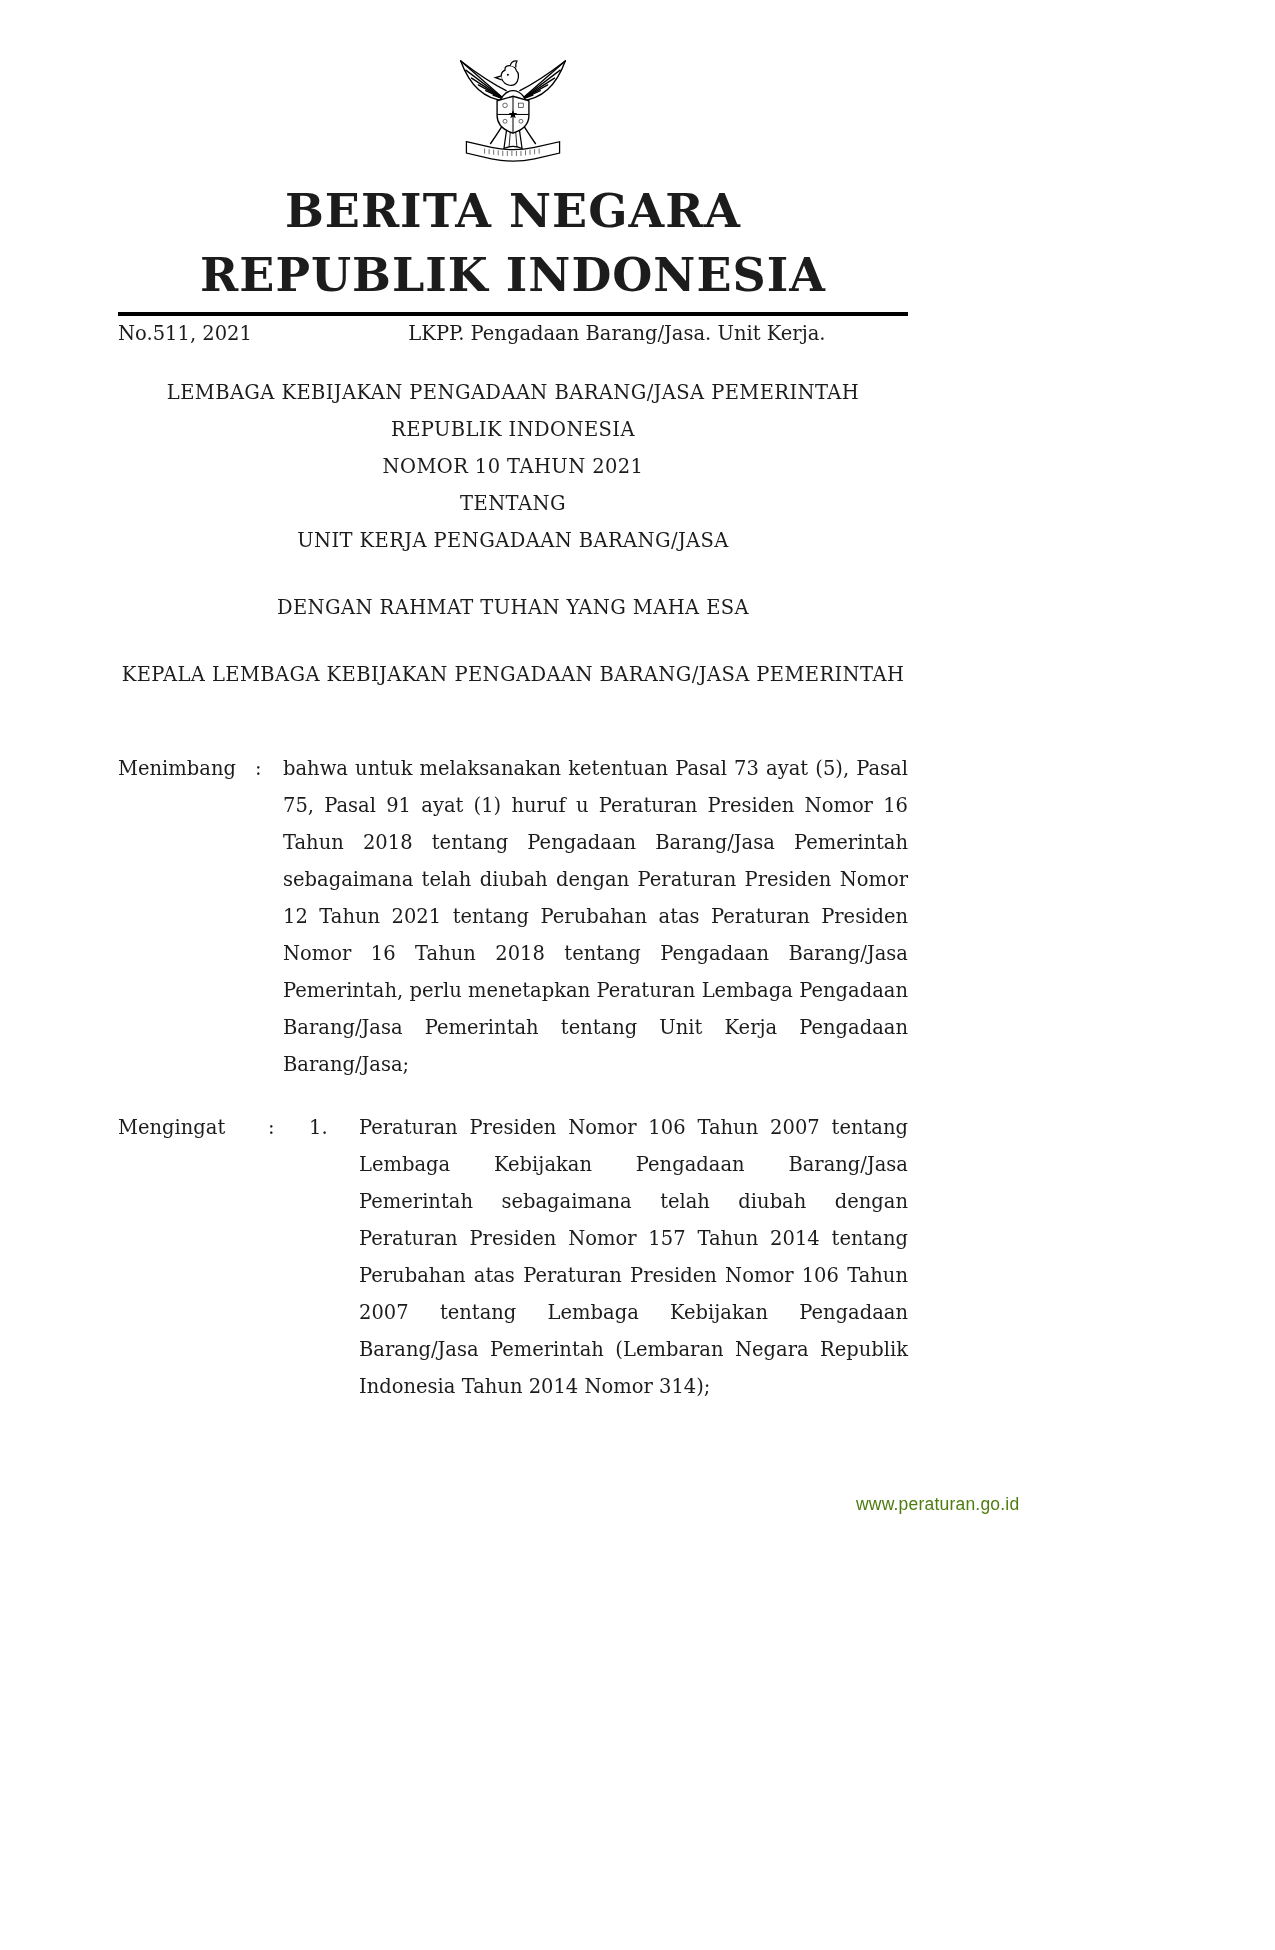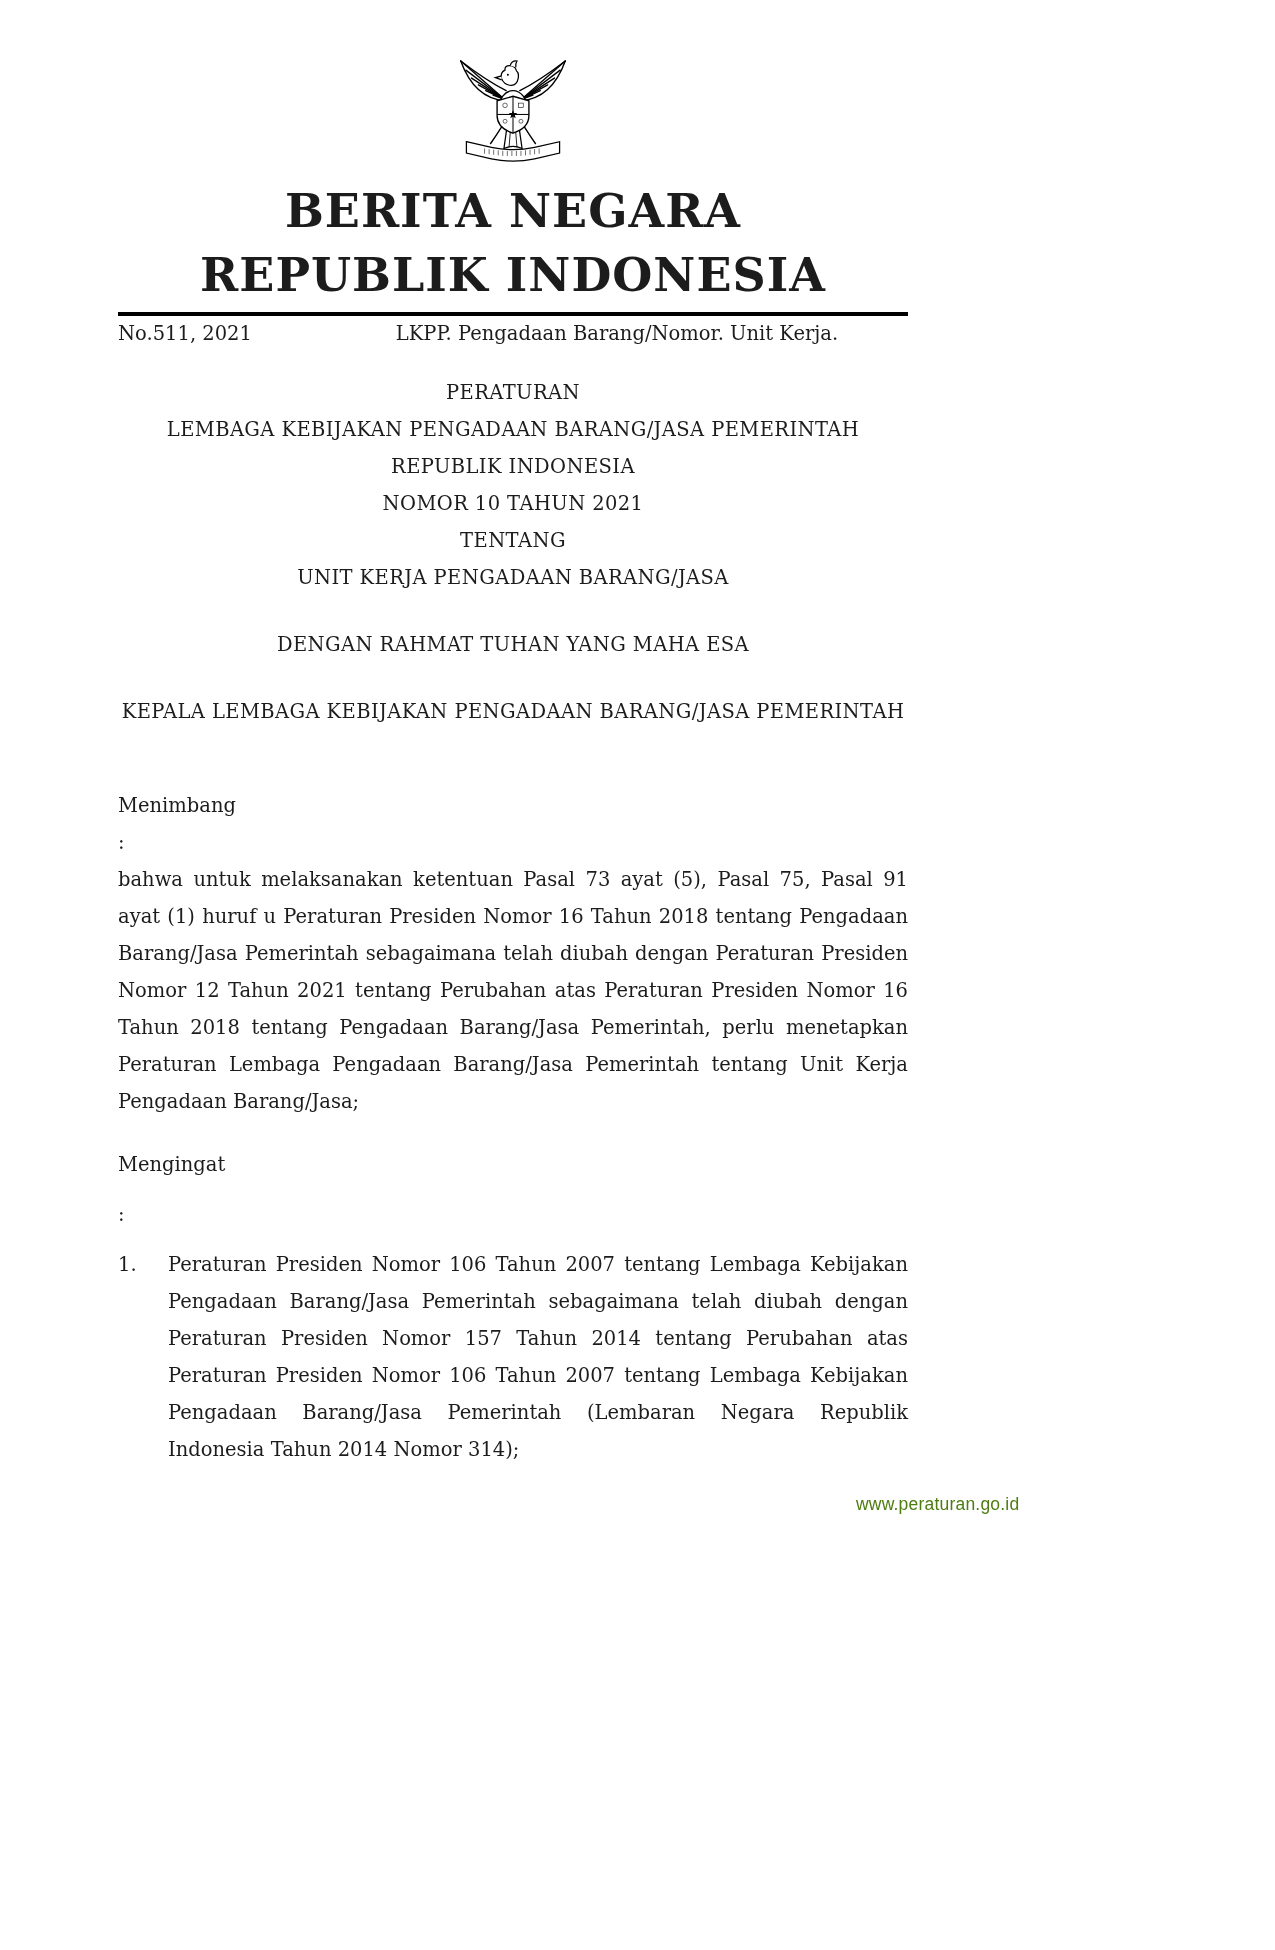--- a/index.html
+++ b/index.html
@@ -38,21 +38,21 @@
     margin-top: 5px;
     line-height: 26px;
     align-items: center;
   }
   .meta-number { flex: none; }
   .meta-subject { flex: 1; text-align: center; padding-left: 74px; }
   .title-block { margin-top: 27px; text-align: center; }
   .t-line { line-height: 37px; letter-spacing: 0.4px; }
   .gap30 { height: 30px; }
   .clauses { margin-top: 57px; }
-  .clause { display: flex; line-height: 37px; flex-direction: column; }
+  .clause { display: flex; line-height: 37px; }
   .clause + .clause { margin-top: 26px; gap: 13px; }
   .clause-label { width: 137px; flex: none; }
   .clause-colon { width: 28px; flex: none; }
   .clause-body { flex: 1; text-align: justify; }
   .basis-item { display: flex; }
   .item-number { width: 50px; flex: none; }
   .item-text { flex: 1; text-align: justify; }
   .watermark {
     position: absolute;
     left: 856px;
@@ -134,25 +134,24 @@
       </svg>
     </div>
 
     <div class="masthead-title">BERITA NEGARA</div>
     <div class="masthead-title">REPUBLIK INDONESIA</div>
 
     <div class="rule"></div>
 
     <div class="meta-row">
       <span class="meta-number">No.511, 2021</span>
-      <span class="meta-subject">LKPP. Pengadaan Barang/Nomor. Unit Kerja.</span>
+      <span class="meta-subject">LKPP. Pengadaan Barang/Jasa. Unit Kerja.</span>
     </div>
 
     <div class="title-block">
-      <div class="t-line">PERATURAN</div>
       <div class="t-line">LEMBAGA KEBIJAKAN PENGADAAN BARANG/JASA PEMERINTAH</div>
       <div class="t-line">REPUBLIK INDONESIA</div>
       <div class="t-line">NOMOR 10 TAHUN 2021</div>
       <div class="t-line">TENTANG</div>
       <div class="t-line">UNIT KERJA PENGADAAN BARANG/JASA</div>
       <div class="gap30"></div>
       <div class="t-line">DENGAN RAHMAT TUHAN YANG MAHA ESA</div>
       <div class="gap30"></div>
       <div class="t-line">KEPALA LEMBAGA KEBIJAKAN PENGADAAN BARANG/JASA PEMERINTAH</div>
     </div>

